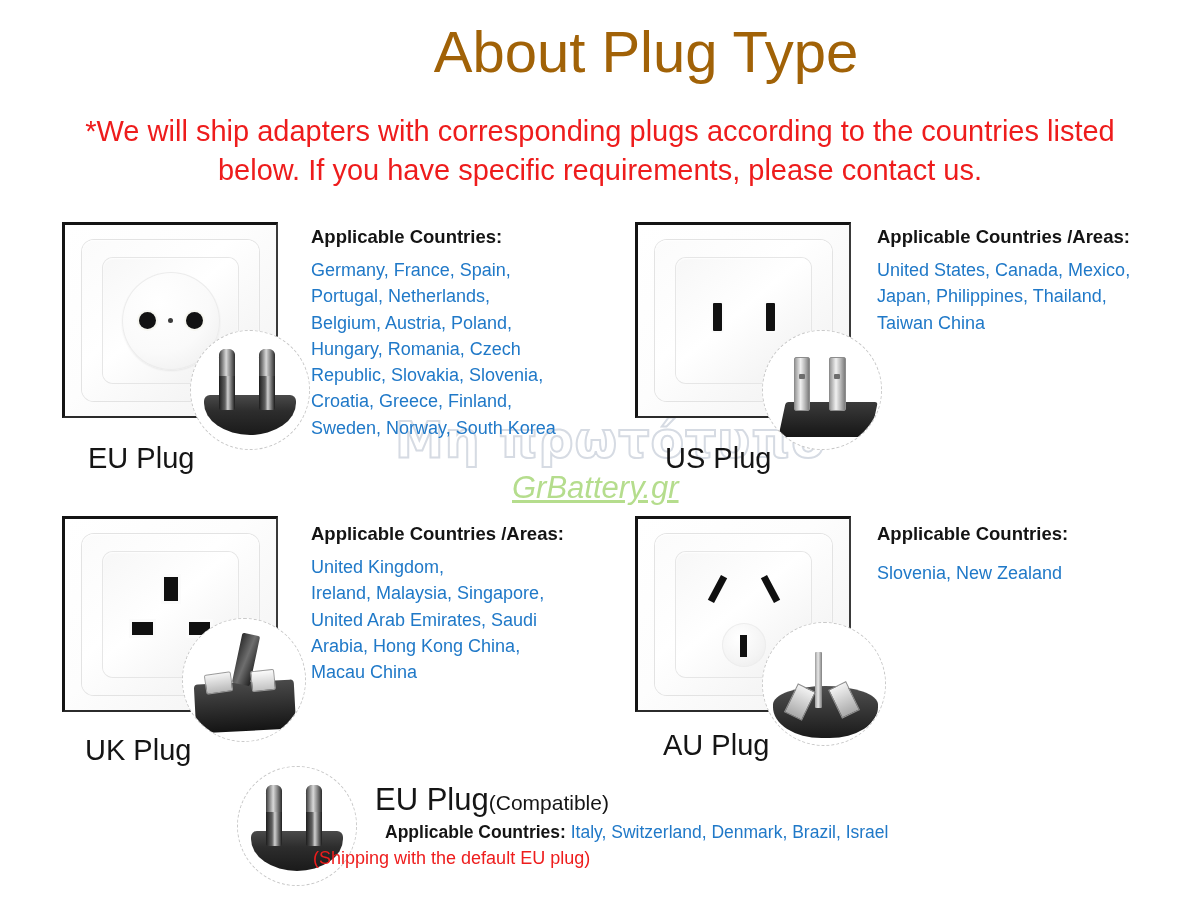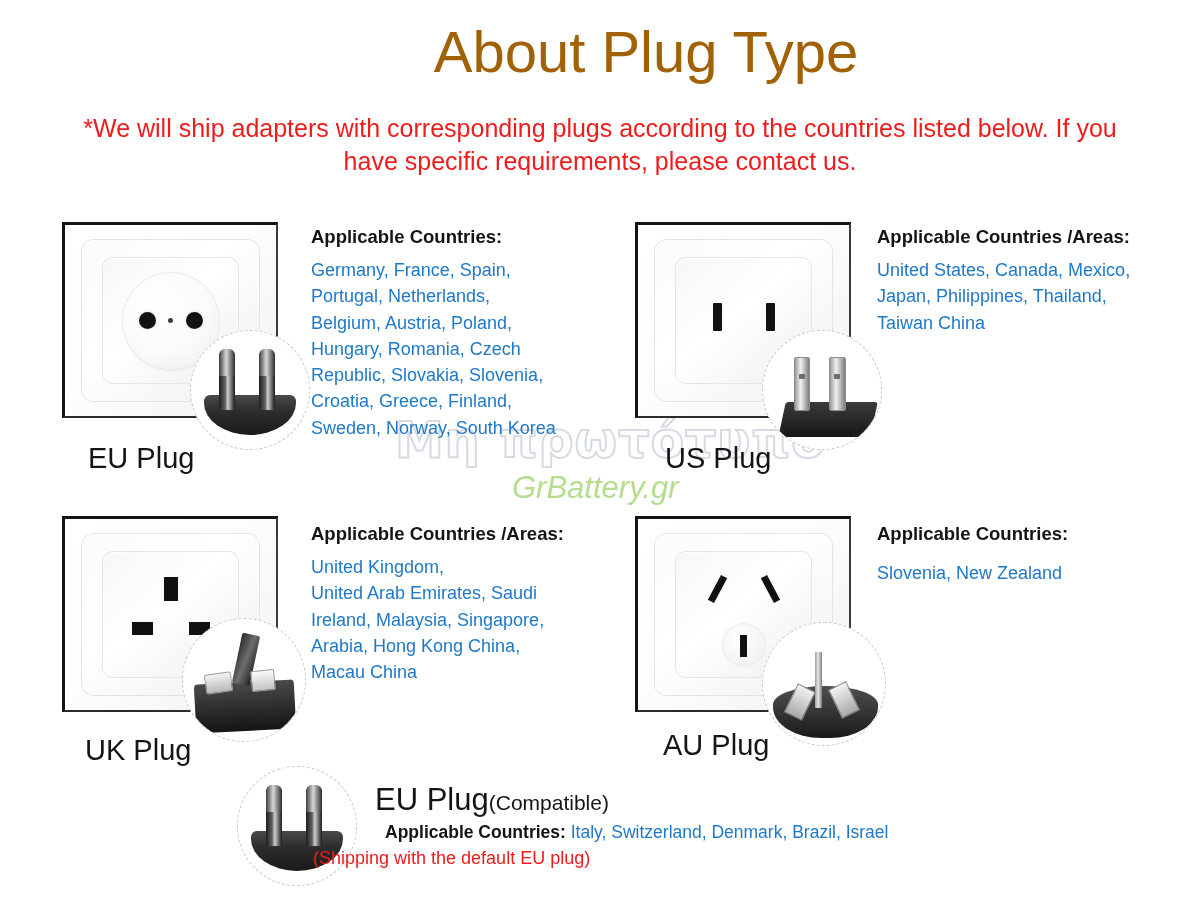--- a/index.html
+++ b/index.html
@@ -32,21 +32,21 @@
     line-height: 1.05;
     font-family: "Liberation Sans", sans-serif;
     margin-left: 46px;
   }
   #subtitle {
     position: absolute;
     left: 70px; top: 112px;
     width: 1060px;
     text-align: center;
     color: #ee1c1c;
-    font-size: 25px;
+    font-size: 29px;
     line-height: 1.33;
     font-family: "Liberation Sans", sans-serif;
   }
 
   
   .wm-outline {
     position: absolute;
     left: 395px; top: 412px;
     font-size: 49px;
     font-weight: 700;
@@ -59,20 +59,21 @@
   }
   .wm-green {
     position: absolute;
     left: 512px; top: 470px;
     font-size: 31px;
     font-style: italic;
     color: #b5dd8d;
     white-space: nowrap;
     font-family: "Liberation Sans", sans-serif;
     pointer-events: none;
+    text-decoration: underline;
   }
 
   
   .socket {
     position: absolute;
     width: 216px;
     height: 196px;
     background: linear-gradient(135deg, #ffffff 0%, #fdfdfd 45%, #f2f2f2 100%);
     border-left: 3px solid #141414;
     border-top: 3px solid #141414;
@@ -451,22 +452,22 @@
     <div class="uk-base"></div>
     <div class="uk-pin-top"></div>
     <div class="uk-pin-l"></div>
     <div class="uk-pin-r"></div>
   </div>
   <div class="plug-label" style="left:85px; top:734px;">UK Plug</div>
 
   <div class="info-head" style="left:311px; top:523px;">Applicable Countries /Areas:</div>
   <div class="info-body" style="left:311px; top:554px; width:300px;">
     <div>United Kingdom,</div>
+    <div>Ireland, Malaysia, Singapore,</div>
     <div>United Arab Emirates, Saudi</div>
-    <div>Ireland, Malaysia, Singapore,</div>
     <div>Arabia, Hong Kong China,</div>
     <div>Macau China</div>
   </div>
 
   <div class="socket" style="left:635px; top:516px;">
     <div class="ring1"></div>
     <div class="ring2"></div>
     <div class="face">
       <div class="au-ang l"></div>
       <div class="au-ang r"></div>

